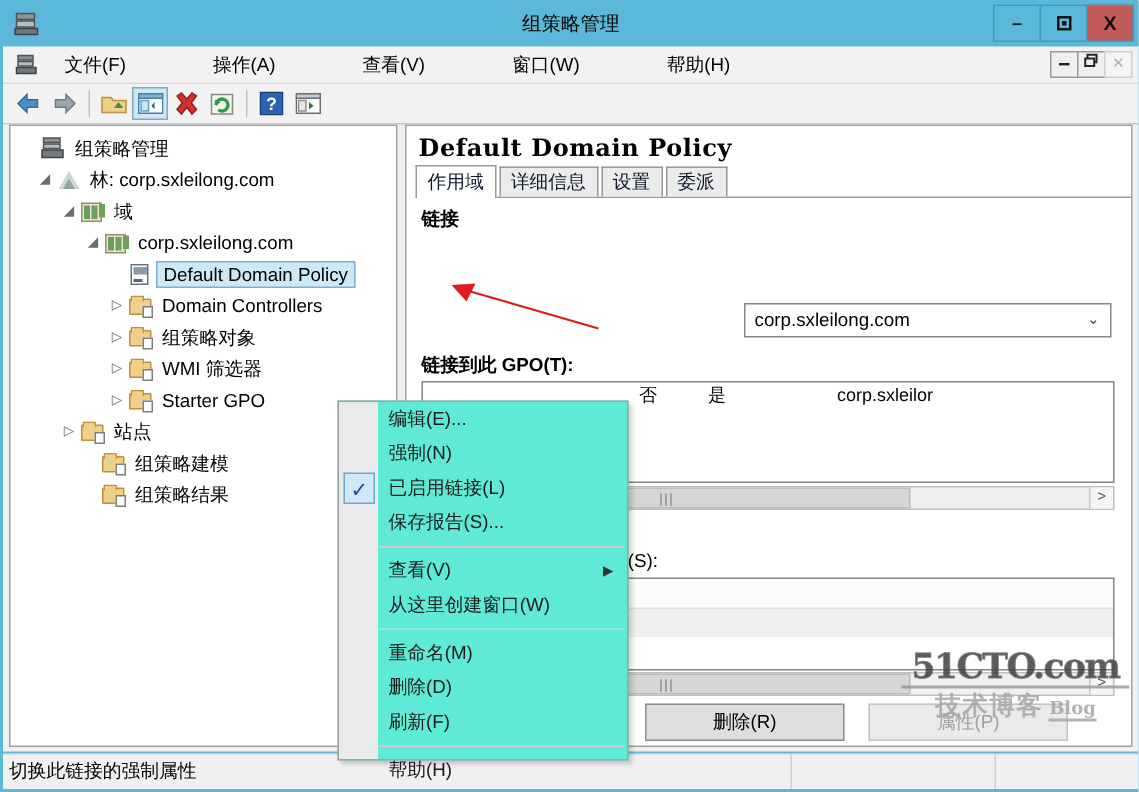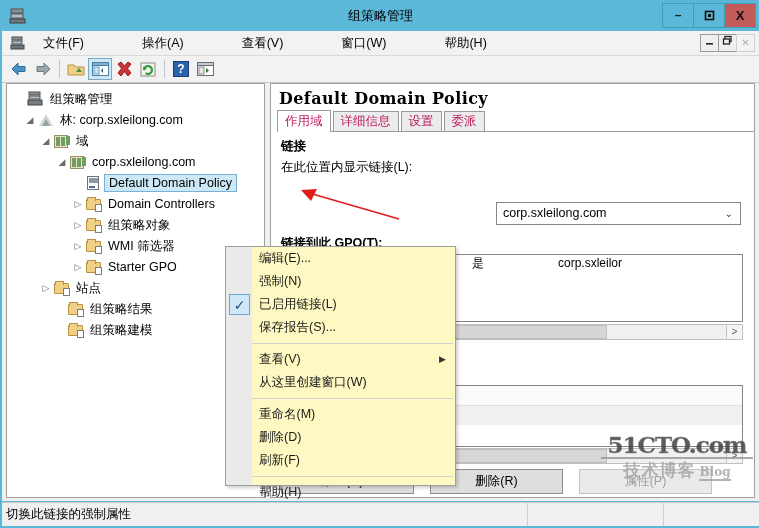--- a/index.html
+++ b/index.html
@@ -108,21 +108,21 @@
     font-size: 16px; font-weight: bold; color: #000;
     padding: 5px 0 2px 8px; letter-spacing: 0.4px;
   }
   .tabstrip {
     position: relative; height: 22px; margin-left: 6px;
     border-bottom: 1px solid #9a9a9a; display: flex; align-items: flex-end;
   }
   .tab {
     height: 20px; line-height: 19px; padding: 0 7px;
     border: 1px solid #9a9a9a; border-bottom: none;
-    background: #ececec; font-size: 12.5px; color: #be185d; margin-right: 2px;
+    background: #ececec; font-size: 12.5px; color: #0f172a; margin-right: 2px;
   }
   .tab.active { background: #fff; height: 22px; line-height: 21px; position: relative; z-index: 2; margin-bottom: -1px; }
 
   .rp-body { position: relative; padding: 0; }
   .sec-head { font-weight: bold; font-size: 12.5px; padding: 6px 0 4px 10px; }
   .row-label { font-size: 12.5px; padding-left: 10px; }
 
   .combo {
     position: absolute; right: 13px; top: 70px; width: 245px; height: 23px;
     border: 1px solid #868686; background: #fff;
@@ -176,22 +176,22 @@
 
   .wmi-sec { position: absolute; left: 6px; top: 370px; width: 470px; border-top: 1px solid #c6c6c6; }
   .wmi-label {
     position: absolute; left: 10px; top: 378px;
     font-family: "DejaVu Serif", "Liberation Serif", serif;
     font-weight: bold; font-size: 12.5px;
   }
 
   
   .ctxmenu {
-    position: absolute; left: 223px; top: 163px; width: 231px; height: 240px;
-    background: #fef9c3; border: 1px solid #a0a0a0; z-index: 50;
+    position: absolute; left: 223px; top: 184px; width: 194px; height: 240px;
+    background: #5eead4; border: 1px solid #a0a0a0; z-index: 50;
     box-shadow: 2px 2px 3px rgba(0,0,0,0.18);
   }
   .ctx-gutter { position: absolute; left: 0; top: 0; width: 26px; height: 100%; background: #eaeaea; }
   .ctx-item {
     position: relative; height: 23px; line-height: 23px; padding-left: 33px;
     font-size: 12.5px; color: #1a1a1a; white-space: nowrap; z-index: 2;
   }
   .ctx-sep { height: 1px; background: #d2d2d2; margin: 4px 2px; }
   .ctx-check {
     position: absolute; left: 3px; top: 1px; width: 21px; height: 21px;
@@ -428,48 +428,47 @@
             </span>
           <span class="tlabel">站点</span>
         </div>
 
         <div class="tnode" style="padding-left:46px">
           <span class="arrow"></span>
           <span class="ticon">
               <i class="ic-folder"></i>
               <i class="ic-inner"></i>
             </span>
-          <span class="tlabel">组策略结果</span>
+          <span class="tlabel">组策略建模</span>
         </div>
 
         <div class="tnode" style="padding-left:46px">
           <span class="arrow"></span>
           <span class="ticon">
               <i class="ic-folder"></i>
               <i class="ic-inner"></i>
             </span>
-          <span class="tlabel">组策略建模</span>
+          <span class="tlabel">组策略结果</span>
         </div>
 
       </div>
     </div>
 
     <div class="rightpane">
       <div class="rp-title">Default Domain Policy</div>
 
       <div class="tabstrip">
         <div class="tab active">作用域</div>
         <div class="tab">详细信息</div>
         <div class="tab">设置</div>
         <div class="tab">委派</div>
       </div>
 
       <div class="rp-body">
         <div class="sec-head">链接</div>
-        <div class="row-label">在此位置内显示链接(L):</div>
 
         <div class="combo">
           <span>corp.sxleilong.com</span>
           <span class="chev">⌄</span>
         </div>
 
         <div class="label-gpo">链接到此 GPO(T):</div>
 
         <div class="listbox">
           <div class="lb-row">

